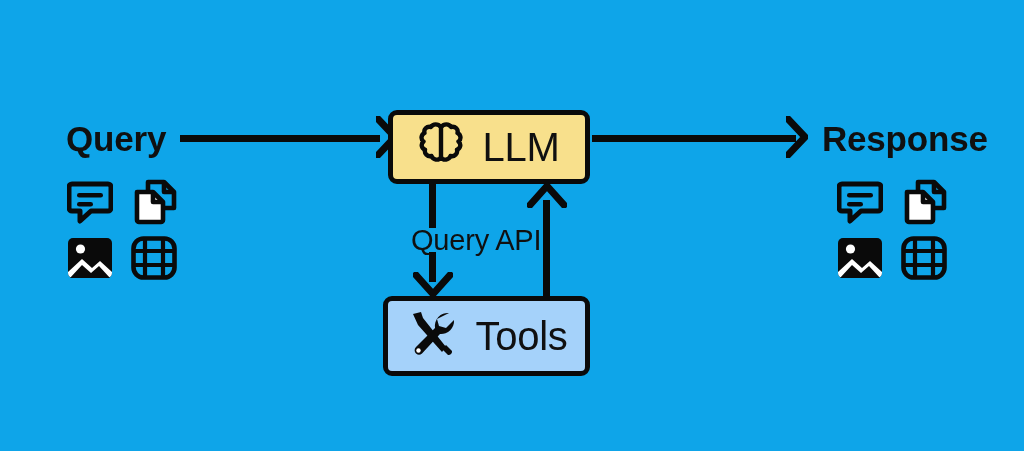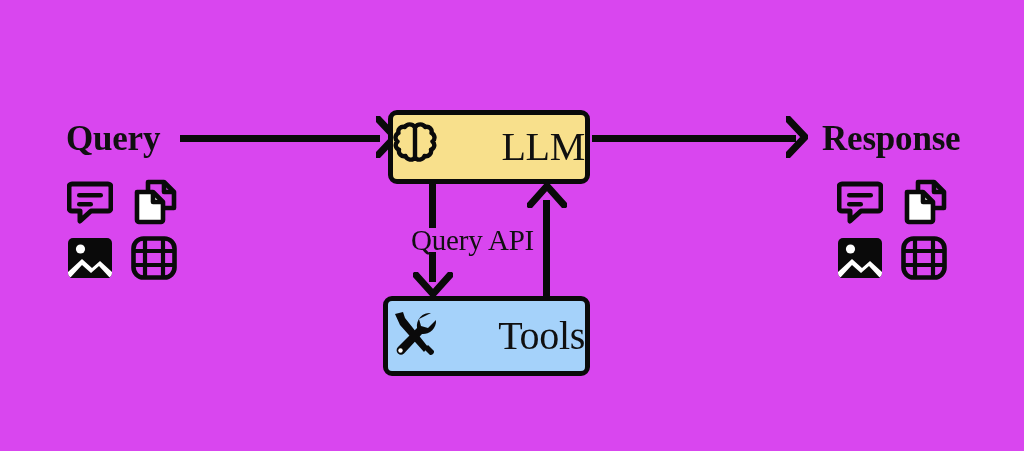--- a/index.html
+++ b/index.html
@@ -44,21 +44,21 @@
   .icon-cluster svg { display: block; }
 
   
   .node-box {
     box-sizing: border-box;
     border: 5px solid #0a0a0a;
     border-radius: 9px;
     display: flex;
     flex-direction: row;
     align-items: center;
-    justify-content: space-between;
+    justify-content: center;
     gap: 20px;
   }
   .node-label {
     font-size: 40px;
     color: #101010;
     line-height: 1;
     letter-spacing: -0.3px;
     white-space: nowrap;
   }
   #llm-box {
@@ -103,21 +103,21 @@
     font-size: 29px;
     color: #101010;
     white-space: nowrap;
     line-height: 1;
     letter-spacing: -0.2px;
   }
 </style>
 </head>
 <body>
 
-<div id="canvas" style="background: #d946ef; font-family: Liberation Serif, serif;">
+<div id="canvas" style="background: #0ea5e9;">
 
   <div class="abs endpoint-label" id="query-label">Query</div>
 
   <div class="abs icon-cluster" id="query-icons">
 
     <span>
       <svg width="46" height="44" viewBox="0 0 46 44">
         <path d="M5 4 H41 A3 3 0 0 1 44 7 V28 A3 3 0 0 1 41 31 H24 L13 41 V31 H5 A3 3 0 0 1 2 28 V7 A3 3 0 0 1 5 4 Z" fill="none" stroke="#0A0A0A" stroke-width="5" stroke-linejoin="round"></path>
         <rect x="10" y="13" width="26" height="4.6" rx="2.3" fill="#0A0A0A"></rect>
         <rect x="10" y="22" width="16" height="4.6" rx="2.3" fill="#0A0A0A"></rect>

